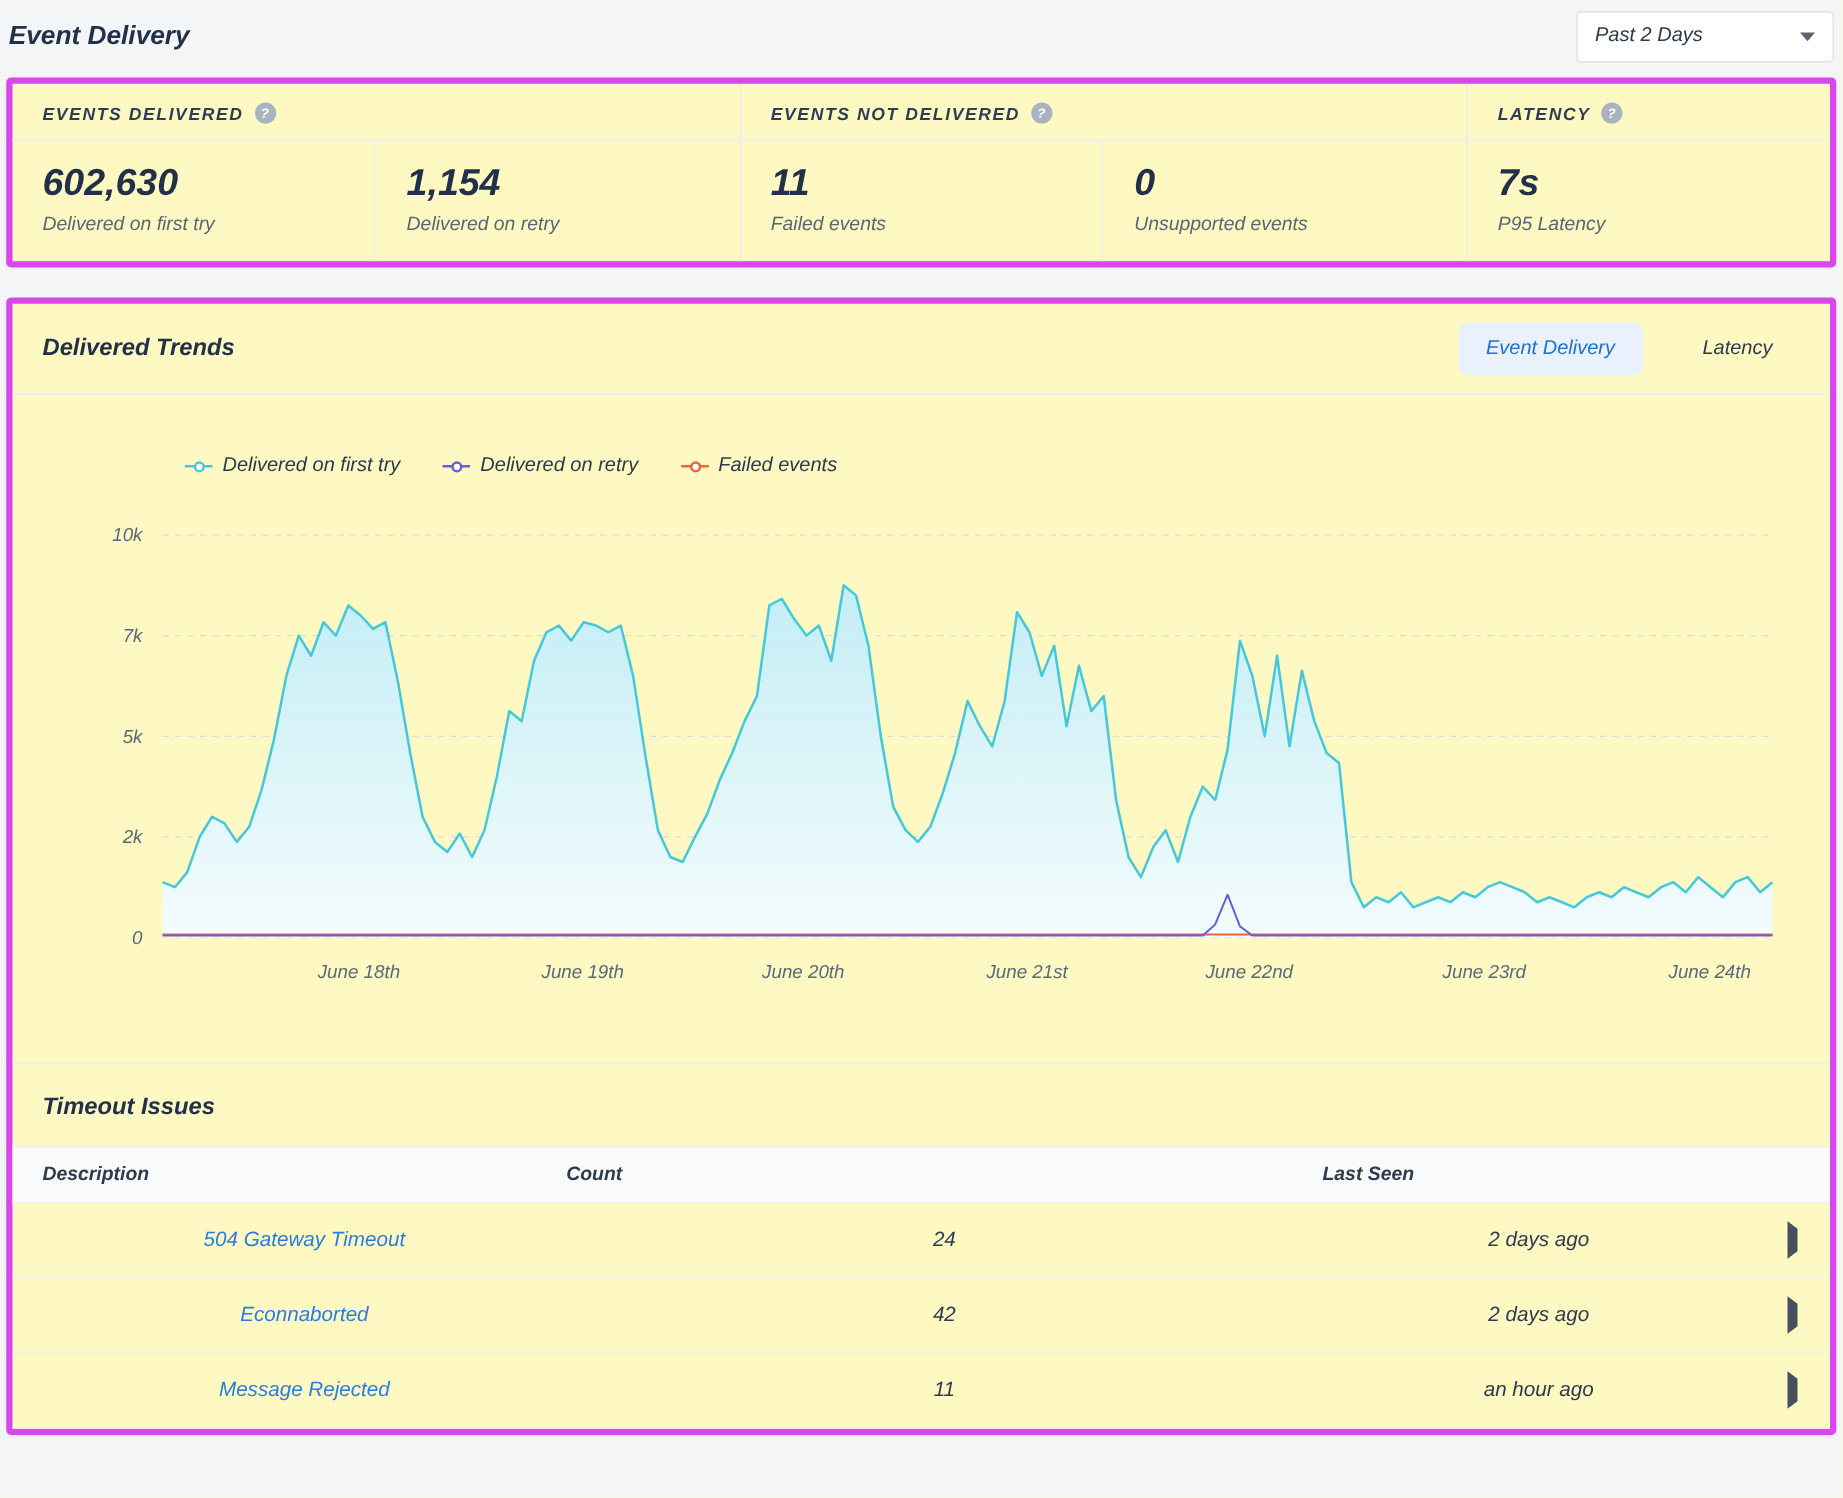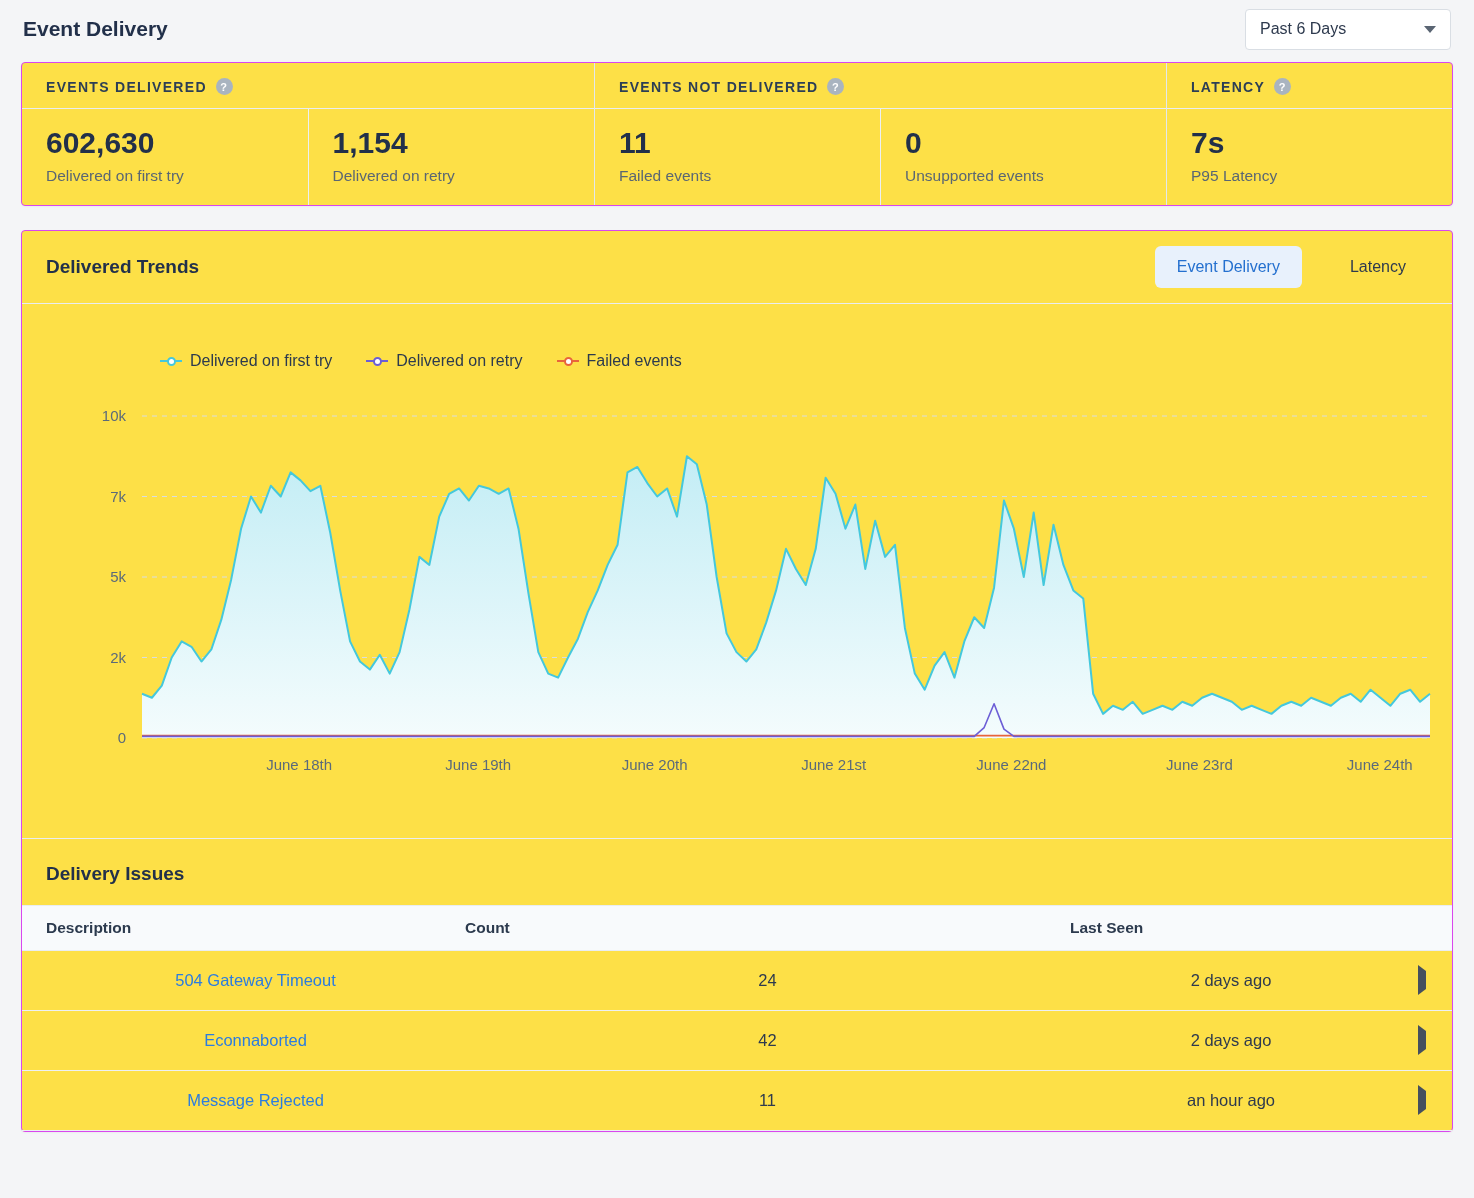--- a/index.html
+++ b/index.html
@@ -5,42 +5,42 @@
   * { box-sizing: border-box; }
   body {
     margin: 0;
     width: 1474px;
     height: 1198px;
     background: #f4f5f7;
     font-family: "Liberation Sans", sans-serif;
     color: #27354a;
     overflow: hidden;
   }
-  .page { padding: 0 21px; }
+  .page { padding: 0 5px; font-style: italic; }
 
   
   .top-bar {
     display: flex; justify-content: space-between; align-items: center;
     padding: 10px 2px 14px 2px; height: 62px;
   }
   .page-title { font-size: 21px; font-weight: 700; color: #22304a; }
   .range-select {
     width: 206px; height: 41px; background: #fff;
     border: 1px solid #d9dee4; border-radius: 4px;
     display: flex; align-items: center; justify-content: space-between;
     padding: 0 14px; font-size: 16px; color: #2e3a4e; cursor: pointer;
   }
   .chevron-down {
     width: 0; height: 0; border-left: 6px solid transparent;
     border-right: 6px solid transparent; border-top: 7px solid #5a6573;
   }
 
   
   .card {
-    background: #fde047; border: 1px solid #d946ef; border-radius: 4px;
+    background: #fef9c3; border: 5px solid #d946ef; border-radius: 4px;
     box-shadow: 0 1px 2px rgba(30,40,60,0.04);
   }
 
   
   .stats-card { display: grid; grid-template-columns: 2fr 2fr 1fr; }
   .stat-section + .stat-section { border-left: 1px solid #e3e8ed; }
   .section-head {
     display: flex; align-items: center; gap: 9px;
     padding: 15px 24px 13px 24px; border-bottom: 1px solid #e9edf1;
     font-size: 14px; font-weight: 700; letter-spacing: 1.3px; color: #2c3e55;
@@ -106,21 +106,21 @@
   }
 </style>
 </head>
 <body>
 
 <div class="page">
 
   <div class="top-bar">
     <div class="page-title">Event Delivery</div>
     <div class="range-select">
-      <span>Past 6 Days</span>
+      <span>Past 2 Days</span>
       <span class="chevron-down"></span>
     </div>
   </div>
 
   <div class="card stats-card">
 
     <div class="stat-section">
       <div class="section-head">
         <span>EVENTS DELIVERED</span>
         <span class="help-icon">?</span>
@@ -229,21 +229,21 @@
             <text x="1357.768" y="382" text-anchor="middle" fill="#5b6a7a" font-size="15" font-family="Liberation Sans, sans-serif">June 24th</text>
             <path d="M120,305.725L129.90769230769232,309.75L139.81538461538463,297.675L149.72307692307692,269.5L159.63076923076923,253.4L169.53846153846155,258.76666666666665L179.44615384615383,273.525L189.35384615384615,261.45L199.26153846153846,231.93333333333334L209.16923076923075,191.68333333333334L219.0769230769231,140.7L228.98461538461538,108.5L238.8923076923077,124.60000000000002L248.8,97.76666666666668L258.7076923076923,108.5L268.61538461538464,84.35000000000002L278.5230769230769,92.39999999999998L288.4307692307692,103.13333333333333L298.3384615384615,97.76666666666668L308.24615384615385,144.72500000000002L318.1538461538462,202.41666666666666L328.0615384615385,253.4L337.96923076923076,273.525L347.87692307692305,281.575L357.7846153846154,266.81666666666666L367.6923076923077,285.6L377.6,264.1333333333333L387.5076923076923,221.2L397.4153846153846,168.875L407.32307692307694,176.925L417.2307692307692,128.625L427.1384615384615,105.81666666666666L437.04615384615386,100.44999999999999L446.95384615384614,112.52499999999998L456.8615384615385,97.76666666666668L466.7692307692308,100.44999999999999L476.67692307692306,105.81666666666666L486.5846153846154,100.44999999999999L496.4923076923077,140.7L506.4,205.1L516.3076923076924,264.1333333333333L526.2153846153847,285.6L536.123076923077,289.625L546.0307692307692,269.5L555.9384615384615,250.71666666666667L565.8461538461538,223.88333333333333L575.7538461538461,202.41666666666666L585.6615384615384,176.925L595.5692307692308,156.8L605.4769230769231,84.35000000000002L615.3846153846154,78.98333333333335L625.2923076923078,95.08333333333334L635.2,108.5L645.1076923076923,100.44999999999999L655.0153846153846,128.625L664.9230769230769,68.25L674.8307692307692,76.30000000000001L684.7384615384616,116.55000000000001L694.6461538461539,189L704.5538461538462,245.35L714.4615384615385,264.1333333333333L724.3692307692307,273.525L734.276923076923,261.45L744.1846153846154,234.61666666666667L754.0923076923077,202.41666666666666L764,160.825L773.9076923076923,180.95L783.8153846153846,197.05L793.723076923077,160.825L803.6307692307693,89.71666666666664L813.5384615384615,105.81666666666666L823.4461538461538,140.7L833.3538461538461,116.55000000000001L843.2615384615384,180.95L853.1692307692308,132.64999999999998L863.0769230769231,168.875L872.9846153846154,156.8L882.8923076923077,239.98333333333335L892.8,285.6L902.7076923076924,301.7L912.6153846153846,277.55L922.5230769230769,264.1333333333333L932.4307692307692,289.625L942.3384615384615,253.4L952.2461538461539,229.25L962.1538461538462,239.98333333333335L972.0615384615385,199.73333333333332L981.9692307692308,112.52499999999998L991.876923076923,140.7L1001.7846153846153,189L1011.6923076923077,124.60000000000002L1021.6,197.05L1031.5076923076922,136.675L1041.4153846153845,176.925L1051.3230769230768,202.41666666666666L1061.2307692307693,210.46666666666667L1071.1384615384616,305.725L1081.0461538461539,325.85L1090.9538461538461,317.8L1100.8615384615384,321.825L1110.7692307692307,313.775L1120.6769230769232,325.85L1130.5846153846155,321.825L1140.4923076923078,317.8L1150.4,321.825L1160.3076923076924,313.775L1170.2153846153847,317.8L1180.123076923077,309.75L1190.0307692307692,305.725L1199.9384615384615,309.75L1209.8461538461538,313.775L1219.753846153846,321.825L1229.6615384615384,317.8L1239.5692307692307,321.825L1249.4769230769232,325.85L1259.3846153846155,317.8L1269.2923076923078,313.775L1279.2,317.8L1289.1076923076923,309.75L1299.0153846153846,313.775L1308.923076923077,317.8L1318.8307692307692,309.75L1328.7384615384615,305.725L1338.6461538461538,313.775L1348.553846153846,301.7L1358.4615384615386,309.75L1368.3692307692309,317.8L1378.2769230769231,305.725L1388.1846153846154,301.7L1398.0923076923077,313.775L1408,305.725L1408,350L120,350Z" fill="url(#gA)" stroke="none"></path>
             <path d="M120,305.725L129.90769230769232,309.75L139.81538461538463,297.675L149.72307692307692,269.5L159.63076923076923,253.4L169.53846153846155,258.76666666666665L179.44615384615383,273.525L189.35384615384615,261.45L199.26153846153846,231.93333333333334L209.16923076923075,191.68333333333334L219.0769230769231,140.7L228.98461538461538,108.5L238.8923076923077,124.60000000000002L248.8,97.76666666666668L258.7076923076923,108.5L268.61538461538464,84.35000000000002L278.5230769230769,92.39999999999998L288.4307692307692,103.13333333333333L298.3384615384615,97.76666666666668L308.24615384615385,144.72500000000002L318.1538461538462,202.41666666666666L328.0615384615385,253.4L337.96923076923076,273.525L347.87692307692305,281.575L357.7846153846154,266.81666666666666L367.6923076923077,285.6L377.6,264.1333333333333L387.5076923076923,221.2L397.4153846153846,168.875L407.32307692307694,176.925L417.2307692307692,128.625L427.1384615384615,105.81666666666666L437.04615384615386,100.44999999999999L446.95384615384614,112.52499999999998L456.8615384615385,97.76666666666668L466.7692307692308,100.44999999999999L476.67692307692306,105.81666666666666L486.5846153846154,100.44999999999999L496.4923076923077,140.7L506.4,205.1L516.3076923076924,264.1333333333333L526.2153846153847,285.6L536.123076923077,289.625L546.0307692307692,269.5L555.9384615384615,250.71666666666667L565.8461538461538,223.88333333333333L575.7538461538461,202.41666666666666L585.6615384615384,176.925L595.5692307692308,156.8L605.4769230769231,84.35000000000002L615.3846153846154,78.98333333333335L625.2923076923078,95.08333333333334L635.2,108.5L645.1076923076923,100.44999999999999L655.0153846153846,128.625L664.9230769230769,68.25L674.8307692307692,76.30000000000001L684.7384615384616,116.55000000000001L694.6461538461539,189L704.5538461538462,245.35L714.4615384615385,264.1333333333333L724.3692307692307,273.525L734.276923076923,261.45L744.1846153846154,234.61666666666667L754.0923076923077,202.41666666666666L764,160.825L773.9076923076923,180.95L783.8153846153846,197.05L793.723076923077,160.825L803.6307692307693,89.71666666666664L813.5384615384615,105.81666666666666L823.4461538461538,140.7L833.3538461538461,116.55000000000001L843.2615384615384,180.95L853.1692307692308,132.64999999999998L863.0769230769231,168.875L872.9846153846154,156.8L882.8923076923077,239.98333333333335L892.8,285.6L902.7076923076924,301.7L912.6153846153846,277.55L922.5230769230769,264.1333333333333L932.4307692307692,289.625L942.3384615384615,253.4L952.2461538461539,229.25L962.1538461538462,239.98333333333335L972.0615384615385,199.73333333333332L981.9692307692308,112.52499999999998L991.876923076923,140.7L1001.7846153846153,189L1011.6923076923077,124.60000000000002L1021.6,197.05L1031.5076923076922,136.675L1041.4153846153845,176.925L1051.3230769230768,202.41666666666666L1061.2307692307693,210.46666666666667L1071.1384615384616,305.725L1081.0461538461539,325.85L1090.9538461538461,317.8L1100.8615384615384,321.825L1110.7692307692307,313.775L1120.6769230769232,325.85L1130.5846153846155,321.825L1140.4923076923078,317.8L1150.4,321.825L1160.3076923076924,313.775L1170.2153846153847,317.8L1180.123076923077,309.75L1190.0307692307692,305.725L1199.9384615384615,309.75L1209.8461538461538,313.775L1219.753846153846,321.825L1229.6615384615384,317.8L1239.5692307692307,321.825L1249.4769230769232,325.85L1259.3846153846155,317.8L1269.2923076923078,313.775L1279.2,317.8L1289.1076923076923,309.75L1299.0153846153846,313.775L1308.923076923077,317.8L1318.8307692307692,309.75L1328.7384615384615,305.725L1338.6461538461538,313.775L1348.553846153846,301.7L1358.4615384615386,309.75L1368.3692307692309,317.8L1378.2769230769231,305.725L1388.1846153846154,301.7L1398.0923076923077,313.775L1408,305.725" fill="none" stroke="#45c8dc" stroke-width="2" stroke-linejoin="round"></path>
             <path d="M120,347.585L129.90769230769232,347.585L139.81538461538463,347.585L149.72307692307692,347.585L159.63076923076923,347.585L169.53846153846155,347.585L179.44615384615383,347.585L189.35384615384615,347.585L199.26153846153846,347.585L209.16923076923075,347.585L219.0769230769231,347.585L228.98461538461538,347.585L238.8923076923077,347.585L248.8,347.585L258.7076923076923,347.585L268.61538461538464,347.585L278.5230769230769,347.585L288.4307692307692,347.585L298.3384615384615,347.585L308.24615384615385,347.585L318.1538461538462,347.585L328.0615384615385,347.585L337.96923076923076,347.585L347.87692307692305,347.585L357.7846153846154,347.585L367.6923076923077,347.585L377.6,347.585L387.5076923076923,347.585L397.4153846153846,347.585L407.32307692307694,347.585L417.2307692307692,347.585L427.1384615384615,347.585L437.04615384615386,347.585L446.95384615384614,347.585L456.8615384615385,347.585L466.7692307692308,347.585L476.67692307692306,347.585L486.5846153846154,347.585L496.4923076923077,347.585L506.4,347.585L516.3076923076924,347.585L526.2153846153847,347.585L536.123076923077,347.585L546.0307692307692,347.585L555.9384615384615,347.585L565.8461538461538,347.585L575.7538461538461,347.585L585.6615384615384,347.585L595.5692307692308,347.585L605.4769230769231,347.585L615.3846153846154,347.585L625.2923076923078,347.585L635.2,347.585L645.1076923076923,347.585L655.0153846153846,347.585L664.9230769230769,347.585L674.8307692307692,347.585L684.7384615384616,347.585L694.6461538461539,347.585L704.5538461538462,347.585L714.4615384615385,347.585L724.3692307692307,347.585L734.276923076923,347.585L744.1846153846154,347.585L754.0923076923077,347.585L764,347.585L773.9076923076923,347.585L783.8153846153846,347.585L793.723076923077,347.585L803.6307692307693,347.585L813.5384615384615,347.585L823.4461538461538,347.585L833.3538461538461,347.585L843.2615384615384,347.585L853.1692307692308,347.585L863.0769230769231,347.585L872.9846153846154,347.585L882.8923076923077,347.585L892.8,347.585L902.7076923076924,347.585L912.6153846153846,347.585L922.5230769230769,347.585L932.4307692307692,347.585L942.3384615384615,347.585L952.2461538461539,347.585L962.1538461538462,347.585L972.0615384615385,347.585L981.9692307692308,347.585L991.876923076923,347.585L1001.7846153846153,347.585L1011.6923076923077,347.585L1021.6,347.585L1031.5076923076922,347.585L1041.4153846153845,347.585L1051.3230769230768,347.585L1061.2307692307693,347.585L1071.1384615384616,347.585L1081.0461538461539,347.585L1090.9538461538461,347.585L1100.8615384615384,347.585L1110.7692307692307,347.585L1120.6769230769232,347.585L1130.5846153846155,347.585L1140.4923076923078,347.585L1150.4,347.585L1160.3076923076924,347.585L1170.2153846153847,347.585L1180.123076923077,347.585L1190.0307692307692,347.585L1199.9384615384615,347.585L1209.8461538461538,347.585L1219.753846153846,347.585L1229.6615384615384,347.585L1239.5692307692307,347.585L1249.4769230769232,347.585L1259.3846153846155,347.585L1269.2923076923078,347.585L1279.2,347.585L1289.1076923076923,347.585L1299.0153846153846,347.585L1308.923076923077,347.585L1318.8307692307692,347.585L1328.7384615384615,347.585L1338.6461538461538,347.585L1348.553846153846,347.585L1358.4615384615386,347.585L1368.3692307692309,347.585L1378.2769230769231,347.585L1388.1846153846154,347.585L1398.0923076923077,347.585L1408,347.585" fill="none" stroke="#e8643c" stroke-width="1.6" stroke-linejoin="round"></path>
             <path d="M120,348.39L129.90769230769232,348.39L139.81538461538463,348.39L149.72307692307692,348.39L159.63076923076923,348.39L169.53846153846155,348.39L179.44615384615383,348.39L189.35384615384615,348.39L199.26153846153846,348.39L209.16923076923075,348.39L219.0769230769231,348.39L228.98461538461538,348.39L238.8923076923077,348.39L248.8,348.39L258.7076923076923,348.39L268.61538461538464,348.39L278.5230769230769,348.39L288.4307692307692,348.39L298.3384615384615,348.39L308.24615384615385,348.39L318.1538461538462,348.39L328.0615384615385,348.39L337.96923076923076,348.39L347.87692307692305,348.39L357.7846153846154,348.39L367.6923076923077,348.39L377.6,348.39L387.5076923076923,348.39L397.4153846153846,348.39L407.32307692307694,348.39L417.2307692307692,348.39L427.1384615384615,348.39L437.04615384615386,348.39L446.95384615384614,348.39L456.8615384615385,348.39L466.7692307692308,348.39L476.67692307692306,348.39L486.5846153846154,348.39L496.4923076923077,348.39L506.4,348.39L516.3076923076924,348.39L526.2153846153847,348.39L536.123076923077,348.39L546.0307692307692,348.39L555.9384615384615,348.39L565.8461538461538,348.39L575.7538461538461,348.39L585.6615384615384,348.39L595.5692307692308,348.39L605.4769230769231,348.39L615.3846153846154,348.39L625.2923076923078,348.39L635.2,348.39L645.1076923076923,348.39L655.0153846153846,348.39L664.9230769230769,348.39L674.8307692307692,348.39L684.7384615384616,348.39L694.6461538461539,348.39L704.5538461538462,348.39L714.4615384615385,348.39L724.3692307692307,348.39L734.276923076923,348.39L744.1846153846154,348.39L754.0923076923077,348.39L764,348.39L773.9076923076923,348.39L783.8153846153846,348.39L793.723076923077,348.39L803.6307692307693,348.39L813.5384615384615,348.39L823.4461538461538,348.39L833.3538461538461,348.39L843.2615384615384,348.39L853.1692307692308,348.39L863.0769230769231,348.39L872.9846153846154,348.39L882.8923076923077,348.39L892.8,348.39L902.7076923076924,348.39L912.6153846153846,348.39L922.5230769230769,348.39L932.4307692307692,348.39L942.3384615384615,348.39L952.2461538461539,348.39L962.1538461538462,339.535L972.0615384615385,315.7875L981.9692307692308,341.145L991.876923076923,348.39L1001.7846153846153,348.39L1011.6923076923077,348.39L1021.6,348.39L1031.5076923076922,348.39L1041.4153846153845,348.39L1051.3230769230768,348.39L1061.2307692307693,348.39L1071.1384615384616,348.39L1081.0461538461539,348.39L1090.9538461538461,348.39L1100.8615384615384,348.39L1110.7692307692307,348.39L1120.6769230769232,348.39L1130.5846153846155,348.39L1140.4923076923078,348.39L1150.4,348.39L1160.3076923076924,348.39L1170.2153846153847,348.39L1180.123076923077,348.39L1190.0307692307692,348.39L1199.9384615384615,348.39L1209.8461538461538,348.39L1219.753846153846,348.39L1229.6615384615384,348.39L1239.5692307692307,348.39L1249.4769230769232,348.39L1259.3846153846155,348.39L1269.2923076923078,348.39L1279.2,348.39L1289.1076923076923,348.39L1299.0153846153846,348.39L1308.923076923077,348.39L1318.8307692307692,348.39L1328.7384615384615,348.39L1338.6461538461538,348.39L1348.553846153846,348.39L1358.4615384615386,348.39L1368.3692307692309,348.39L1378.2769230769231,348.39L1388.1846153846154,348.39L1398.0923076923077,348.39L1408,348.39" fill="none" stroke="#6c5ed6" stroke-width="1.6" stroke-linejoin="round"></path>
           </svg>
       </div>
     </div>
 
     <div class="issues-block">
-      <div class="block-title issues-title">Delivery Issues</div>
+      <div class="block-title issues-title">Timeout Issues</div>
 
       <div class="itable-head">
         <div class="cell-1">Description</div>
         <div>Count</div>
         <div>Last Seen</div>
         <div></div>
       </div>
 
       <div class="itable-row">
         <div class="cell-1"><span class="issue-link">504 Gateway Timeout</span></div>

